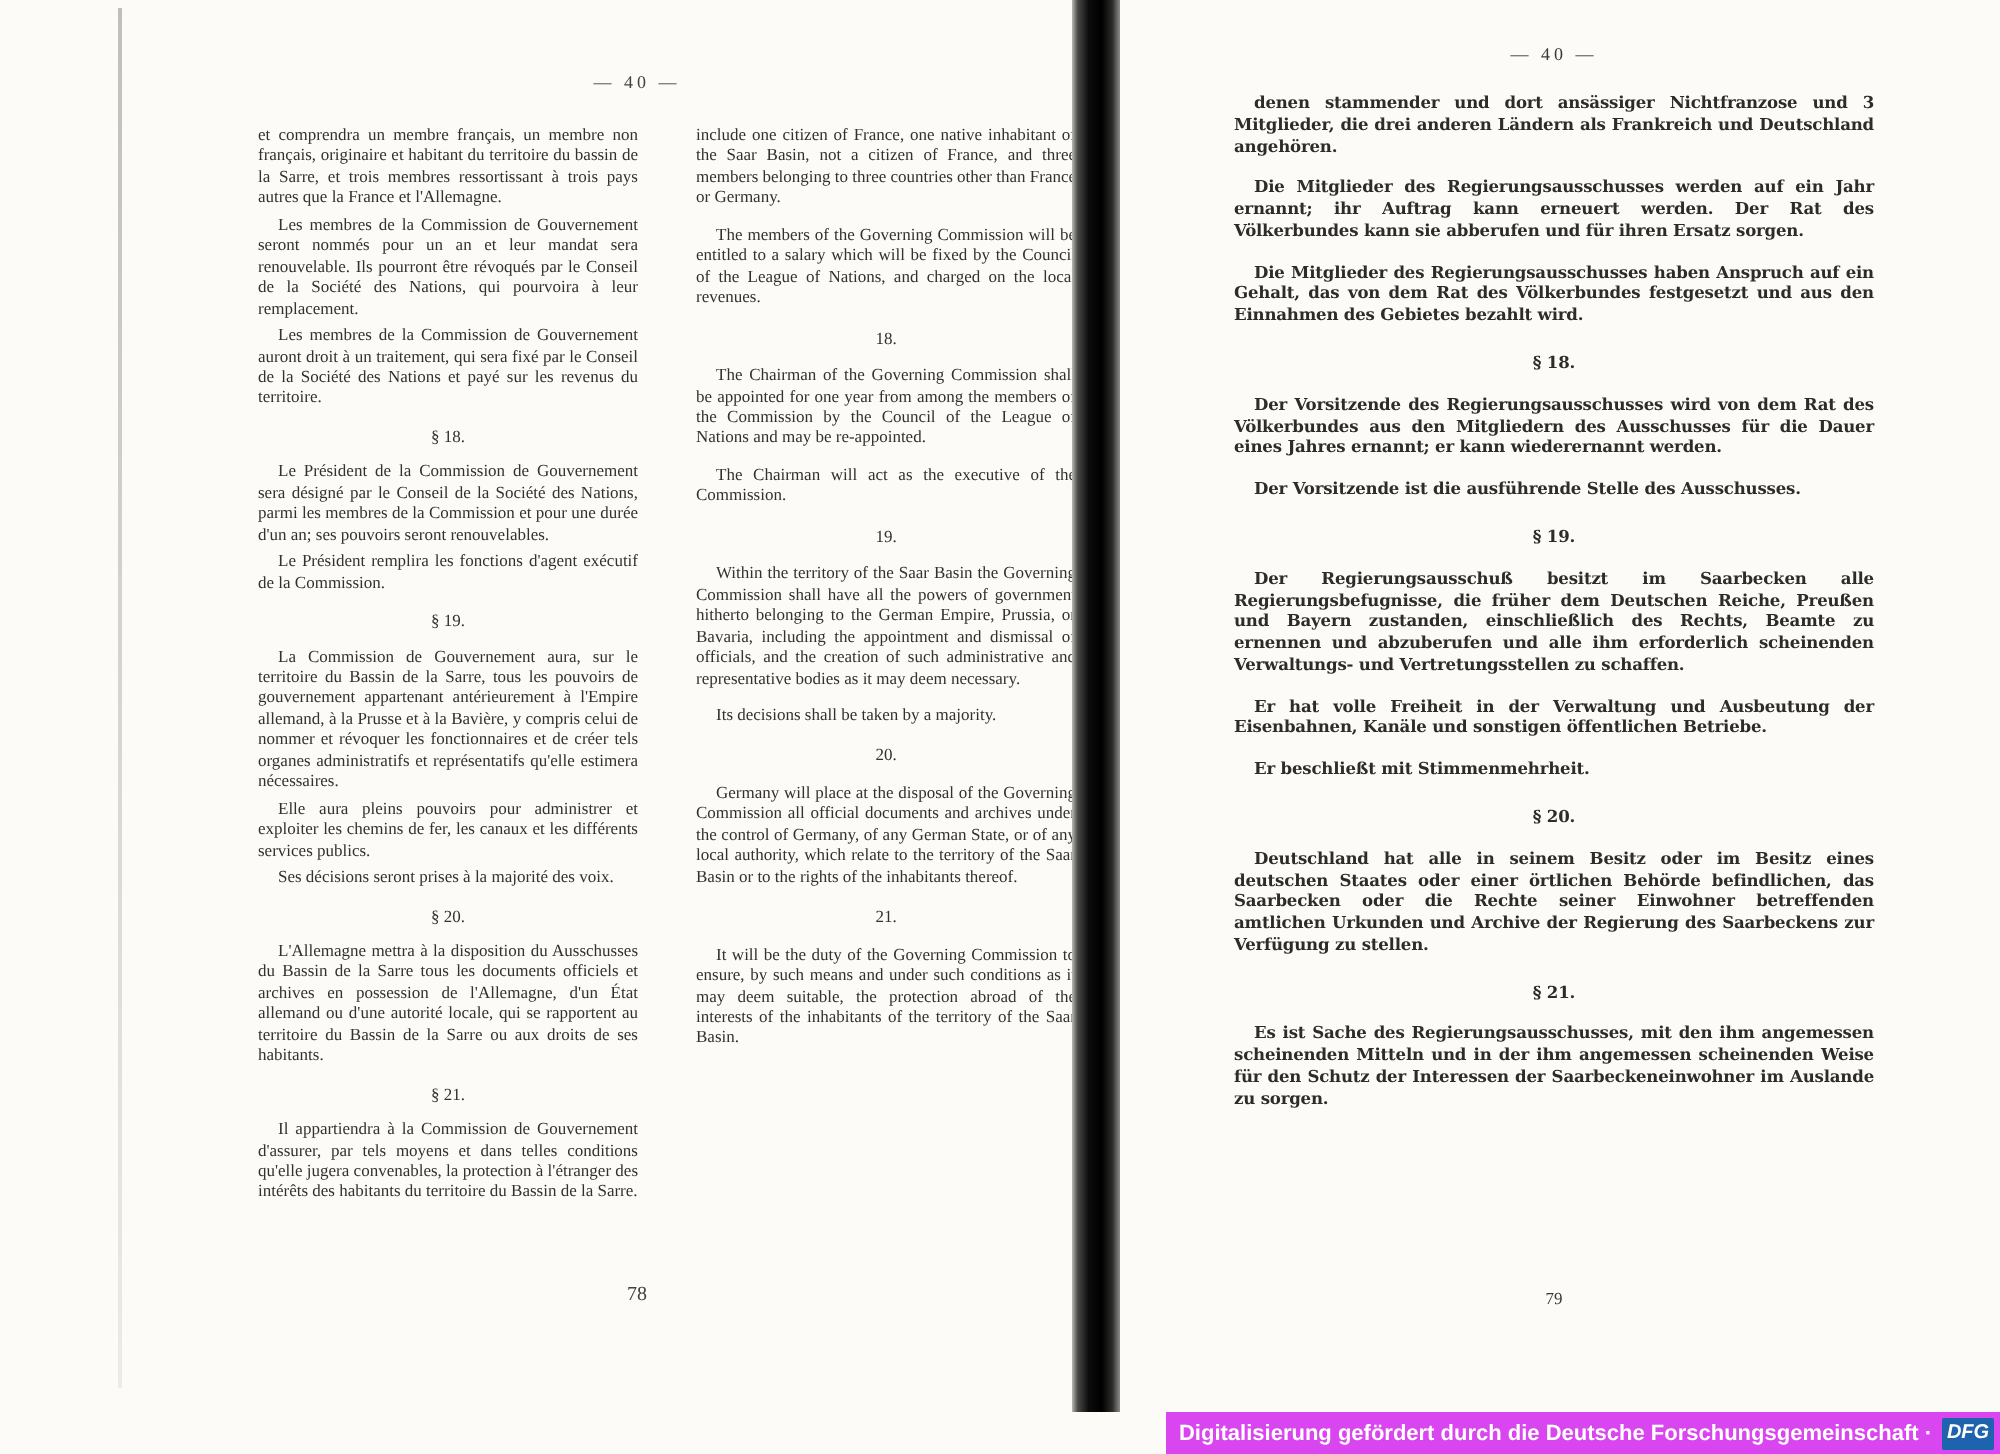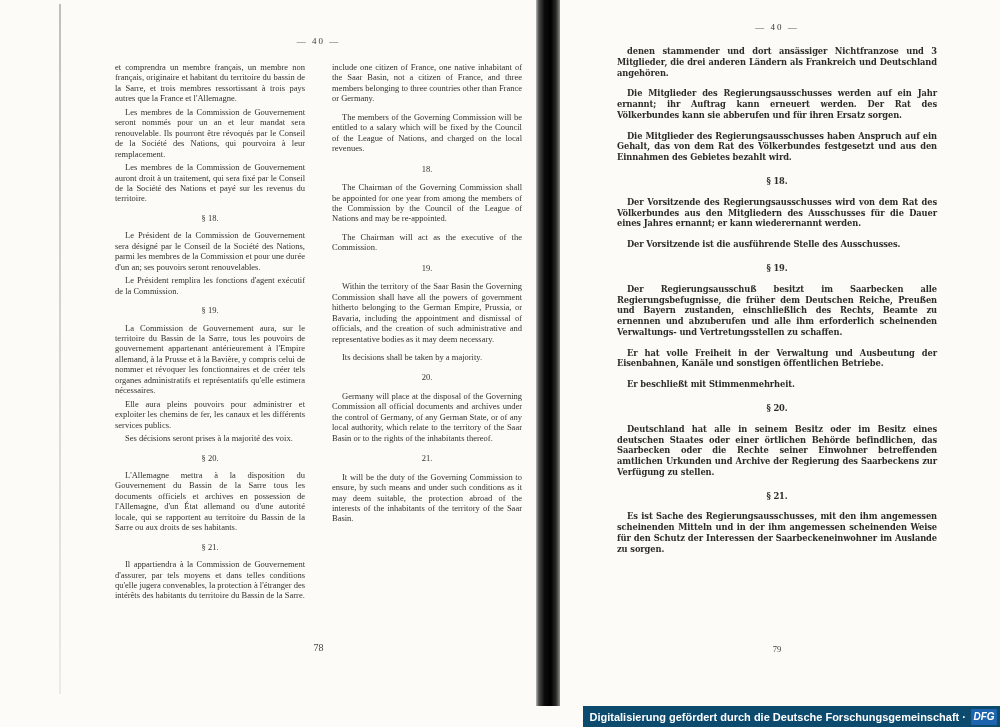--- a/index.html
+++ b/index.html
@@ -18,21 +18,21 @@
     background:linear-gradient(90deg,#b9b8b4 0%,#4a4a48 12%,#0c0c0c 35%,#000 62%,#2c2c2a 84%,#8d8c88 100%);
   }
   .page-edge-left {
     position:absolute; left:59px; top:4px; width:2px; height:690px;
     background:linear-gradient(180deg, rgba(120,118,112,.45), rgba(120,118,112,.12));
   }
 
   
   .page-left { position:absolute; left:62px; top:36px; width:476px; }
   .page-left .pg-header { width:407px; margin-left:53px; text-align:center; font-size:9px; letter-spacing:2px; color:#44423c; }
-  .cols { display:flex; gap:27px; padding-left:53px; margin-top:16px; }
+  .cols { display:flex; gap:27px; padding-left:67px; margin-top:16px;justify-content:space-between; }
   .col { width:190px; font-size:8.5px; line-height:1.23; text-align:justify; }
   .para { text-indent:10px; margin-bottom:3px; }
   .col .para:first-child { text-indent:0; }
   .heading { text-align:center; text-indent:0; margin:9px 0 7px; }
   .col-en .para { margin-bottom:8px; }
   .col-en .heading { margin:10px 0 8px; }
   .pageno-left { position:absolute; left:53px; width:407px; top:606px; text-align:center; font-size:10px; color:#44423c; }
 
   
   .page-right { position:absolute; left:560px; top:22px; width:440px; }
@@ -43,21 +43,21 @@
     font-size:8.3px; line-height:1.3; letter-spacing:-0.1px;
     color:#2e2c26; text-align:justify;
   }
   .col-de .para { margin-bottom:10px; }
   .col-de .heading { margin:13px 0 10px; font-weight:700; }
   .pageno-right { position:absolute; left:57px; width:320px; top:622px; text-align:center; font-size:8.5px; color:#3a3832; }
 
   
   .dfg-bar {
     position:absolute; left:583px; right:0; top:706px; height:21px;
-    background:#0c4a6e; display:flex; align-items:center; justify-content:flex-end;
+    background:#d946ef; display:flex; align-items:center; justify-content:flex-end;
     gap:5px; padding-right:3px;
     font-family:"Liberation Sans", sans-serif;
   }
   .dfg-credit { color:#ffffff; font-size:11px; font-weight:700; white-space:nowrap; }
   .dfg-logo {
     width:26px; height:16px; display:flex; align-items:center; justify-content:center;
     color:#ffffff; font-size:10px; font-weight:700; font-style:italic;
     border-radius:1px;
   }
 </style>
@@ -75,21 +75,21 @@
         <div class="para">Les membres de la Commission de Gouvernement seront nommés pour un an et leur mandat sera renouvelable. Ils pourront être révoqués par le Conseil de la Société des Nations, qui pourvoira à leur remplacement.</div>
         <div class="para">Les membres de la Commission de Gouvernement auront droit à un traitement, qui sera fixé par le Conseil de la Société des Nations et payé sur les revenus du territoire.</div>
         <div class="heading">§ 18.</div>
         <div class="para">Le Président de la Commission de Gouvernement sera désigné par le Conseil de la Société des Nations, parmi les membres de la Commission et pour une durée d'un an; ses pouvoirs seront renouvelables.</div>
         <div class="para">Le Président remplira les fonctions d'agent exécutif de la Commission.</div>
         <div class="heading">§ 19.</div>
         <div class="para">La Commission de Gouvernement aura, sur le territoire du Bassin de la Sarre, tous les pouvoirs de gouvernement appartenant antérieurement à l'Empire allemand, à la Prusse et à la Bavière, y compris celui de nommer et révoquer les fonctionnaires et de créer tels organes administratifs et représentatifs qu'elle estimera nécessaires.</div>
         <div class="para">Elle aura pleins pouvoirs pour administrer et exploiter les chemins de fer, les canaux et les différents services publics.</div>
         <div class="para">Ses décisions seront prises à la majorité des voix.</div>
         <div class="heading">§ 20.</div>
-        <div class="para">L'Allemagne mettra à la disposition du Gouvernement du Bassin de la Sarre tous les documents officiels et archives en possession de l'Allemagne, d'un État allemand ou d'une autorité locale, qui se rapportent au territoire du Bassin de la Sarre ou aux droits de ses habitants.</div>
+        <div class="para">L'Allemagne mettra à la disposition du Ausschusses du Bassin de la Sarre tous les documents officiels et archives en possession de l'Allemagne, d'un État allemand ou d'une autorité locale, qui se rapportent au territoire du Bassin de la Sarre ou aux droits de ses habitants.</div>
         <div class="heading">§ 21.</div>
         <div class="para">Il appartiendra à la Commission de Gouvernement d'assurer, par tels moyens et dans telles conditions qu'elle jugera convenables, la protection à l'étranger des intérêts des habitants du territoire du Bassin de la Sarre.</div>
       </div>
     <div class="col col-en">
         <div class="para">include one citizen of France, one native inhabitant of the Saar Basin, not a citizen of France, and three members belonging to three countries other than France or Germany.</div>
         <div class="para">The members of the Governing Commission will be entitled to a salary which will be fixed by the Council of the League of Nations, and charged on the local revenues.</div>
         <div class="heading">18.</div>
         <div class="para">The Chairman of the Governing Commission shall be appointed for one year from among the members of the Commission by the Council of the League of Nations and may be re-appointed.</div>
         <div class="para">The Chairman will act as the executive of the Commission.</div>
         <div class="heading">19.</div>

